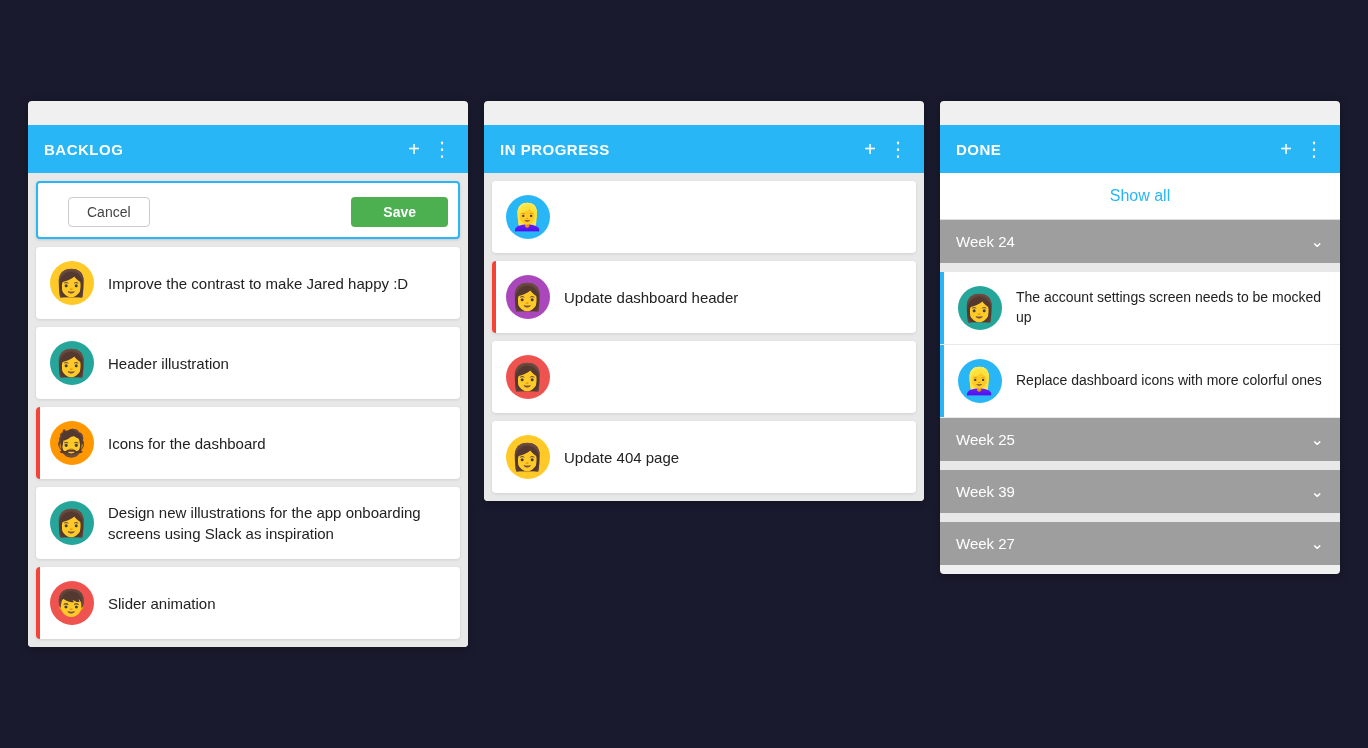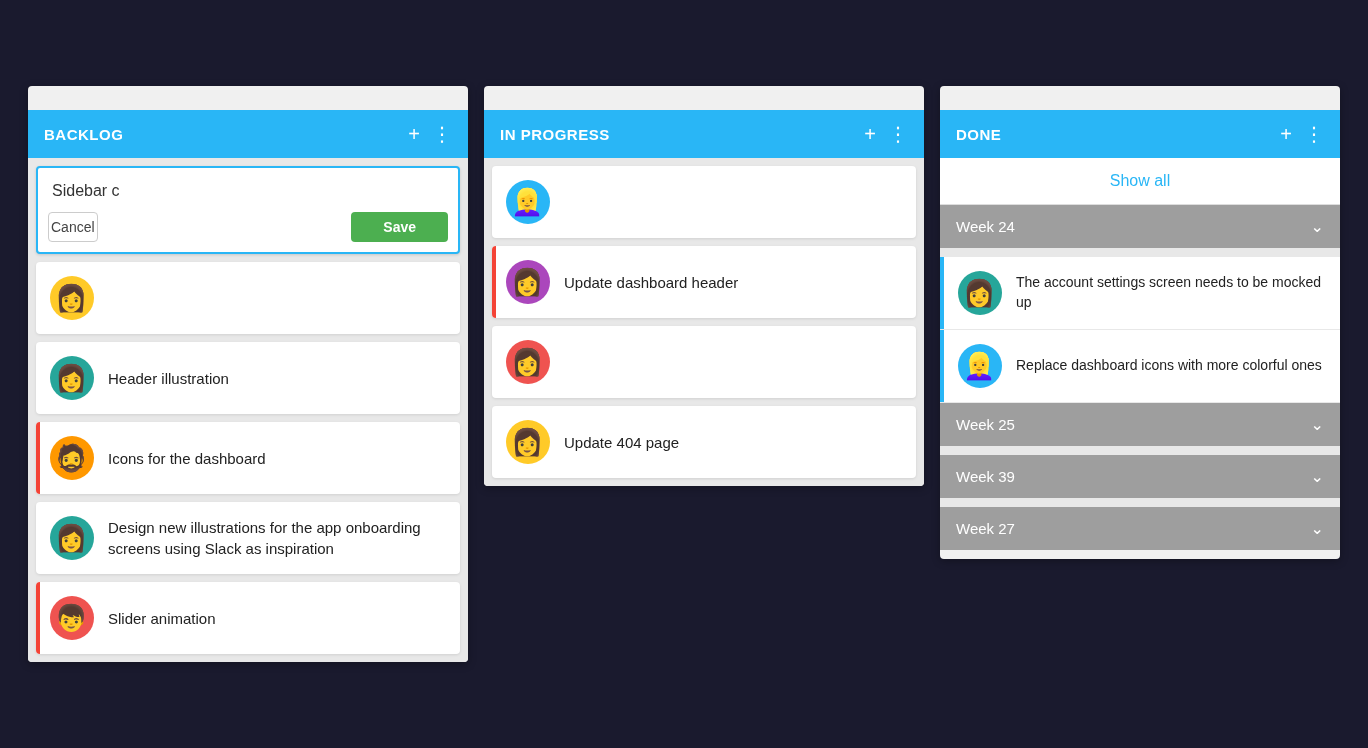--- a/index.html
+++ b/index.html
@@ -112,24 +112,25 @@
     }
     .input-actions {
       display: flex;
       justify-content: space-between;
       margin-top: 4px;
     }
     .btn-cancel {
       background: white;
       border: 1px solid #ccc;
       border-radius: 4px;
-      padding: 6px 2px;
+      padding: 6px 18px;
       font-size: 14px;
       cursor: pointer;
       color: #444;
+      margin-left: 20px;
     }
     .btn-save {
       background: #4caf50;
       border: none;
       border-radius: 4px;
       padding: 6px 32px;
       font-size: 14px;
       cursor: pointer;
       color: white;
       font-weight: 600;
@@ -205,31 +206,31 @@
     <div class="column-header">
       <span class="column-header-title">BACKLOG</span>
       <div class="column-header-actions">
         <span class="header-icon">+</span>
         <span class="header-icon">⋮</span>
       </div>
     </div>
     <div class="column-body">
 
       <div class="input-card">
-        <input class="input-field" type="text" value="Sidebar c" style="">
         <div class="input-actions">
           <button class="btn-cancel">Cancel</button>
           <button class="btn-save">Save</button>
         </div>
       </div>
 
       <div class="card">
         <div class="avatar av-yellow">
           <span class="face">👩</span>
         </div>
+        <span class="card-text">Improve the contrast to make Jared happy :D</span>
       </div>
 
       <div class="card">
         <div class="avatar av-teal">
           <span class="face">👩</span>
         </div>
         <span class="card-text">Header illustration</span>
       </div>
 
       <div class="card">

